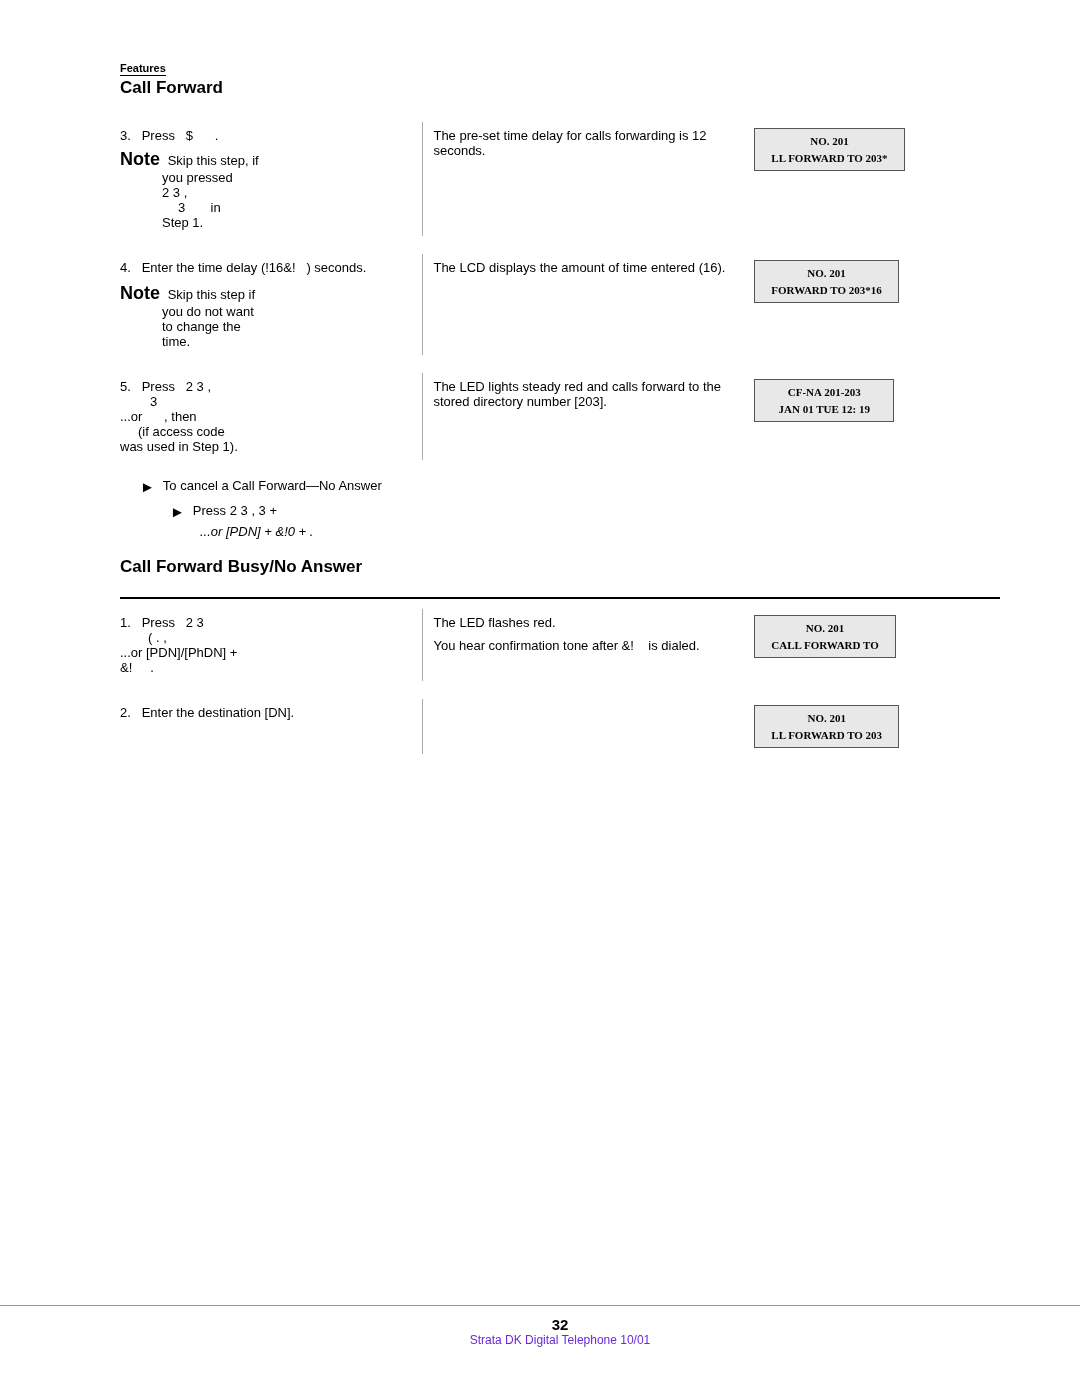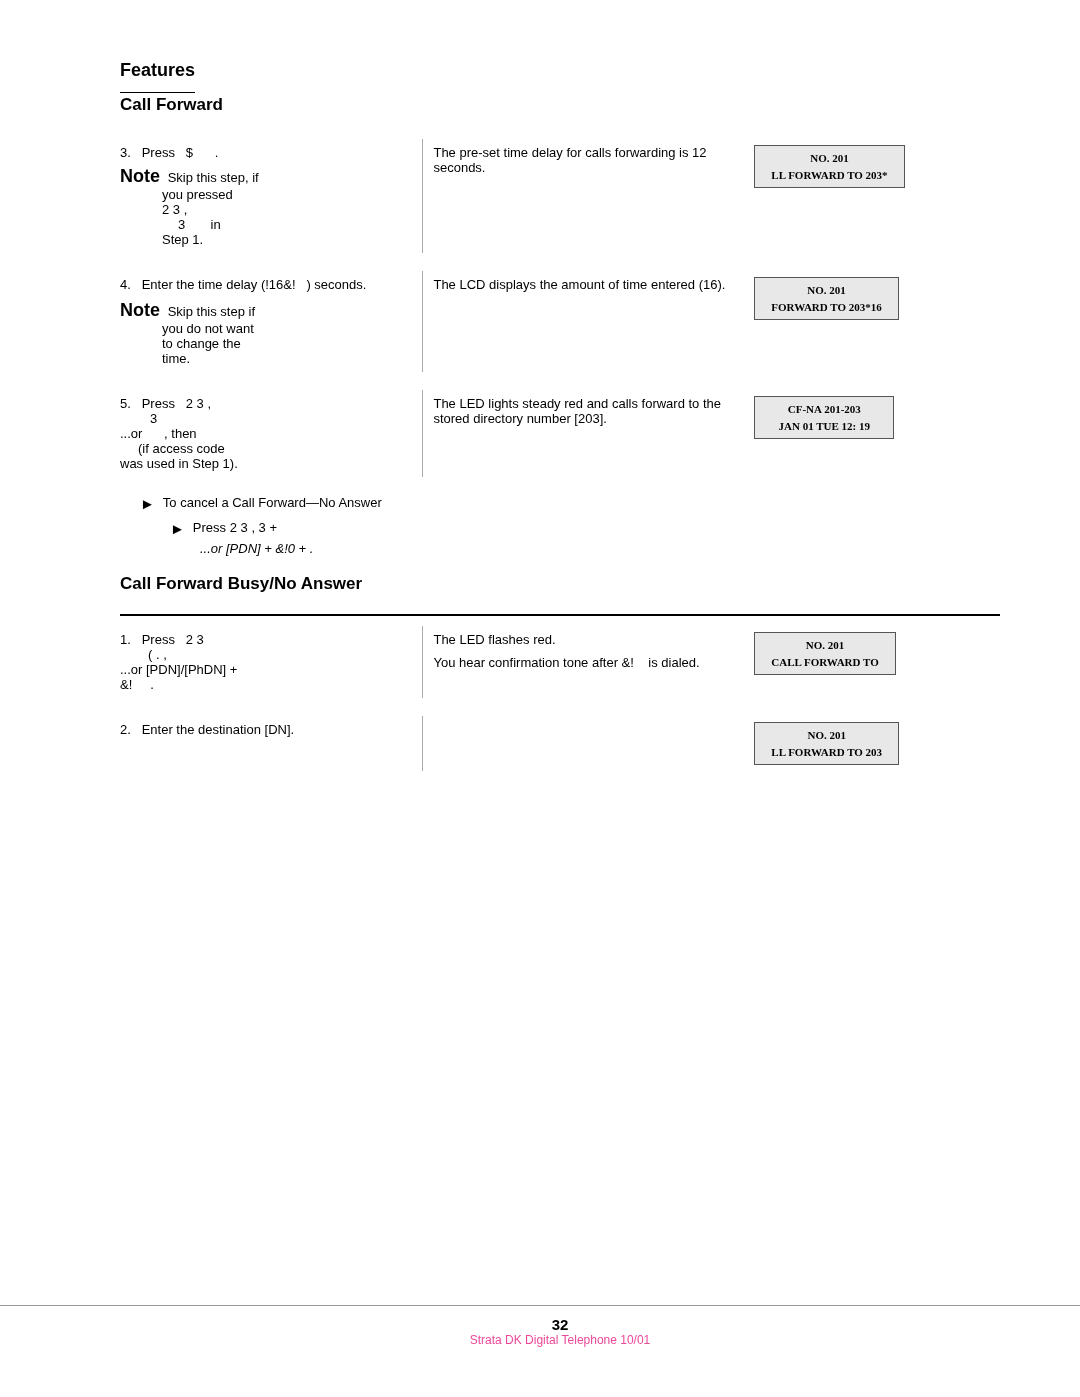--- a/index.html
+++ b/index.html
@@ -16,24 +16,24 @@
       width: 1080px;
       min-height: 1397px;
       padding: 60px 80px 60px 120px;
       position: relative;
     }
     .header-section {
       margin-bottom: 24px;
     }
     .features-label {
       font-weight: bold;
-      font-size: 18px;
+      font-size: 11px;
       border-bottom: 1px solid #000;
       display: inline-block;
-      padding-bottom: 11px;
+      padding-bottom: 1px;
       margin-bottom: 2px;
     }
     .call-forward-sub {
       font-size: 17px;
       font-weight: bold;
     }
     .content-table {
       width: 100%;
       border-collapse: collapse;
       margin-bottom: 18px;
@@ -115,21 +115,21 @@
       justify-content: space-between;
       align-items: center;
       flex-direction: column;
     }
     .page-number {
       font-size: 15px;
       font-weight: bold;
     }
     .footer-text {
       font-size: 12px;
-      color: #ec4899;
+      color: #6d28d9;
     }
   </style>
 </head>
 <body>
 
 <div class="page">
 
   <div class="header-section">
     <div class="features-label">Features</div><br>
     <span class="call-forward-sub">Call Forward</span>

